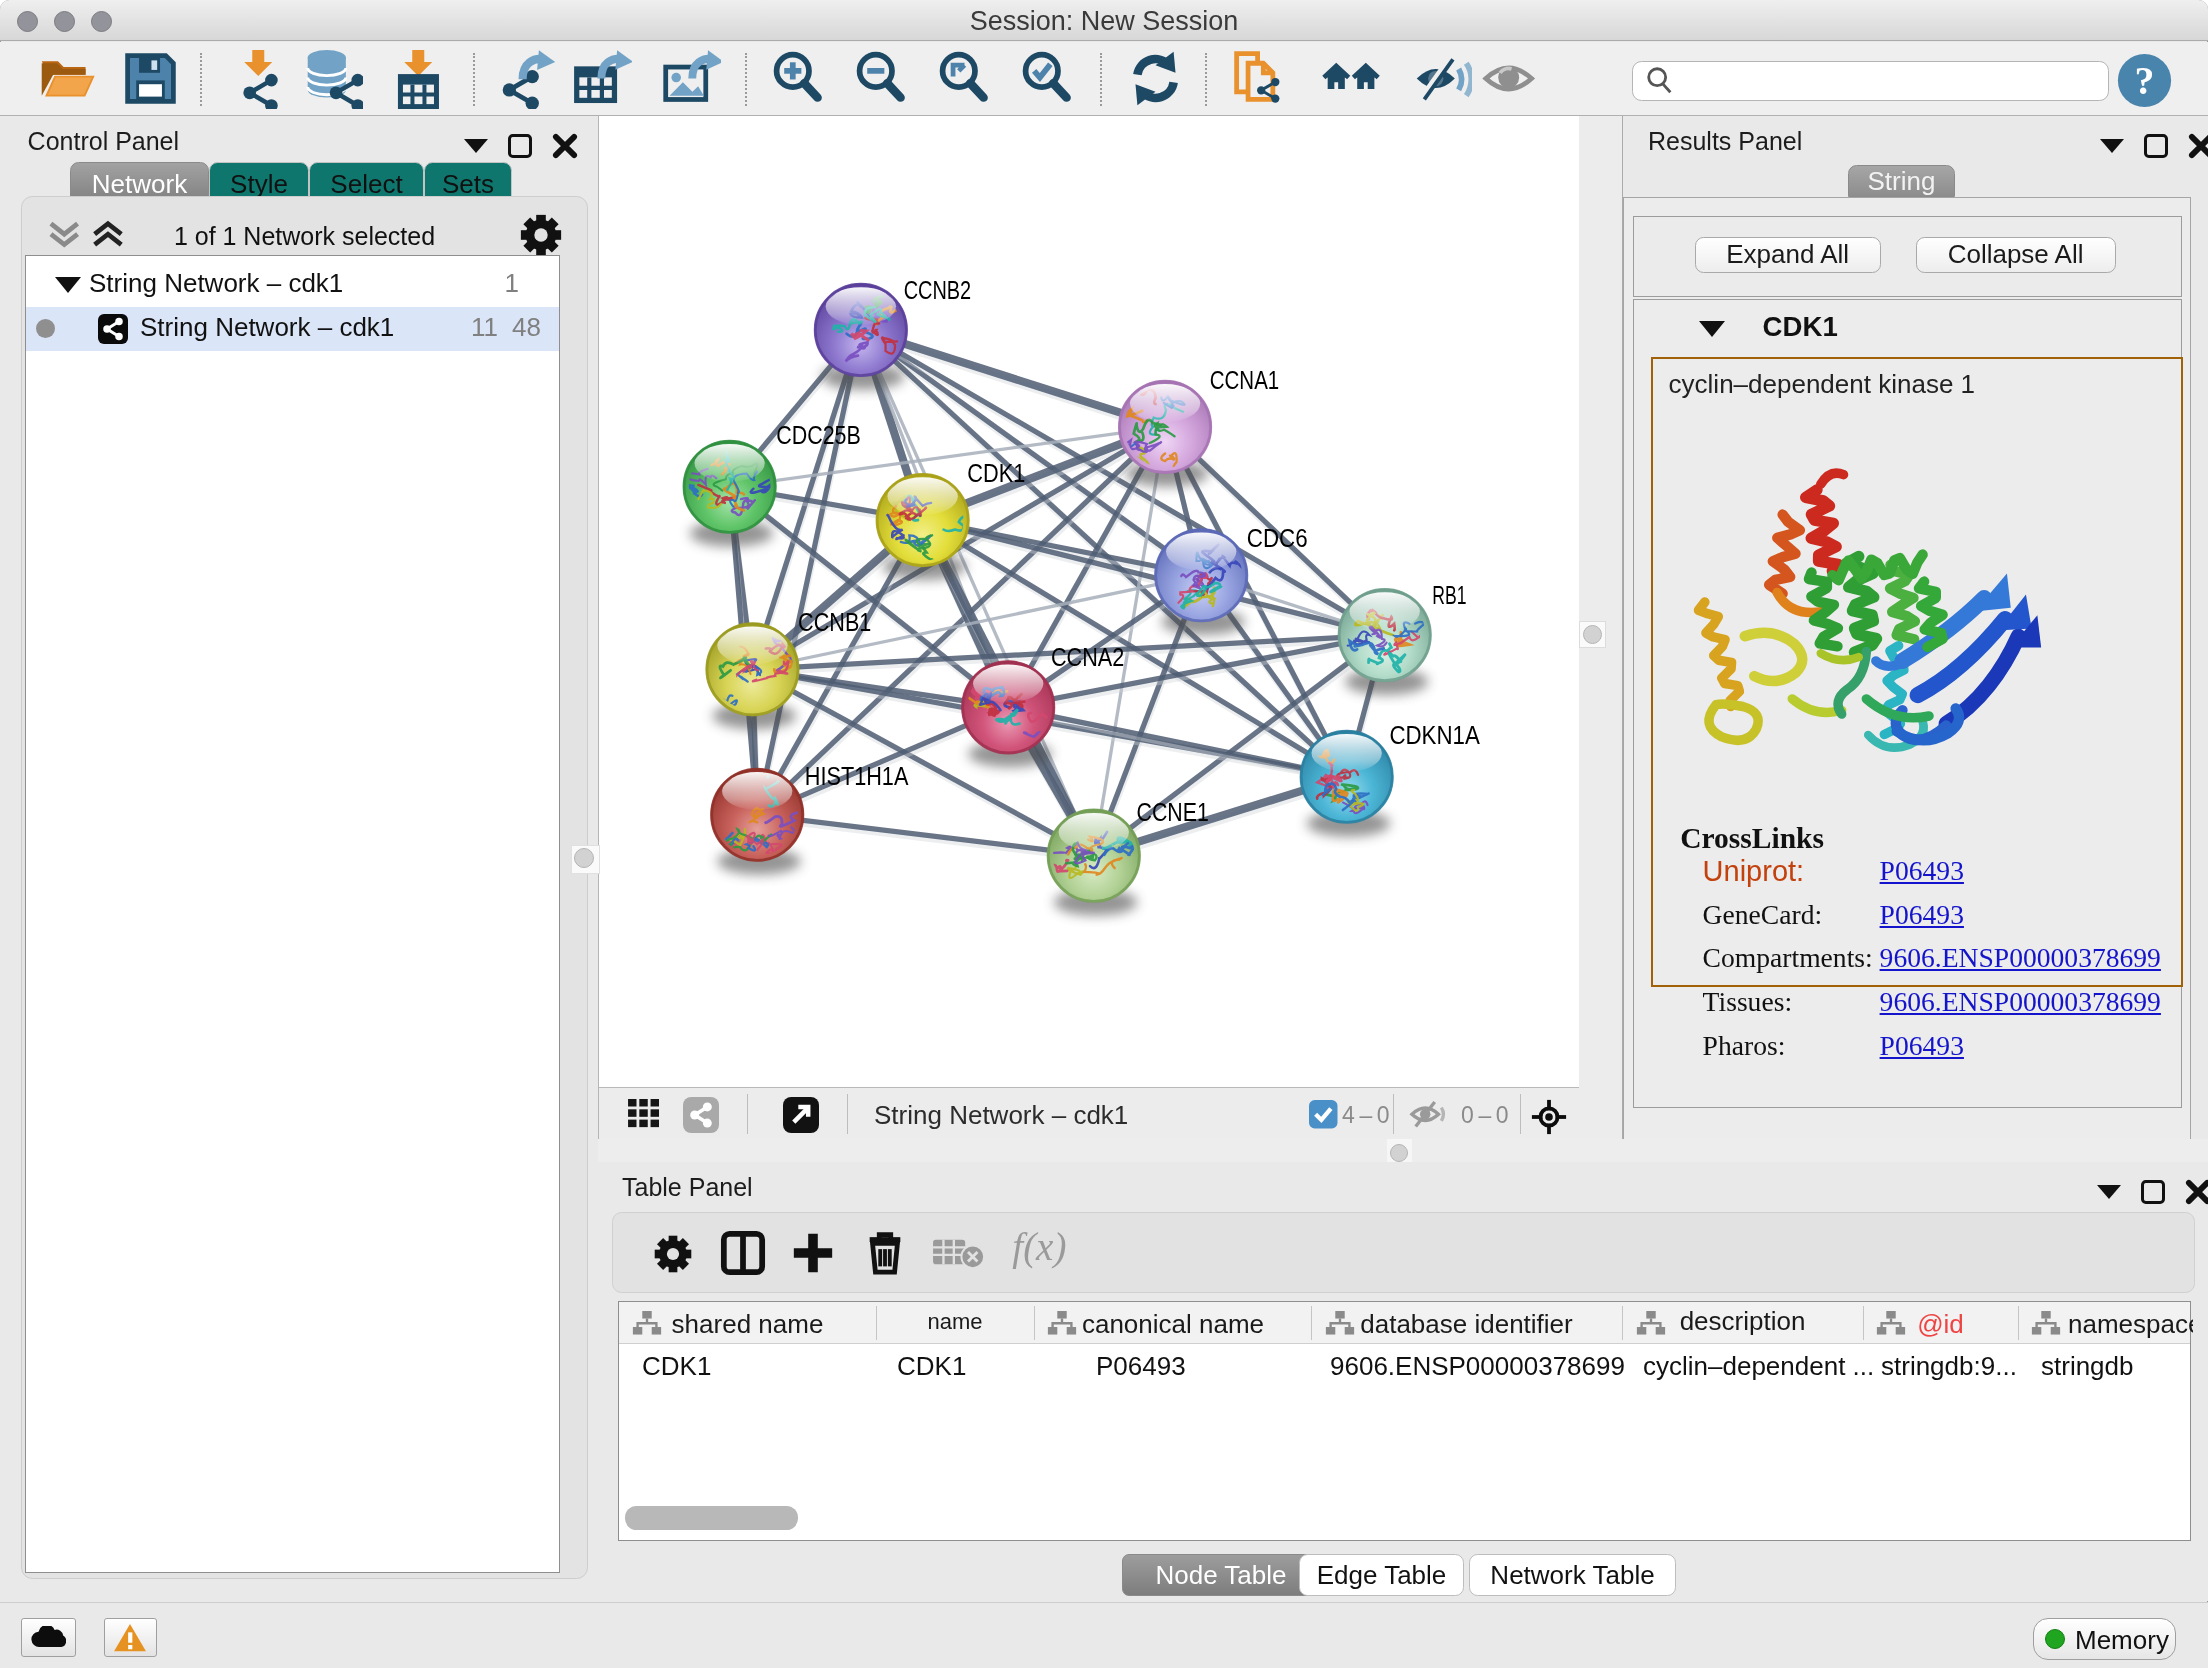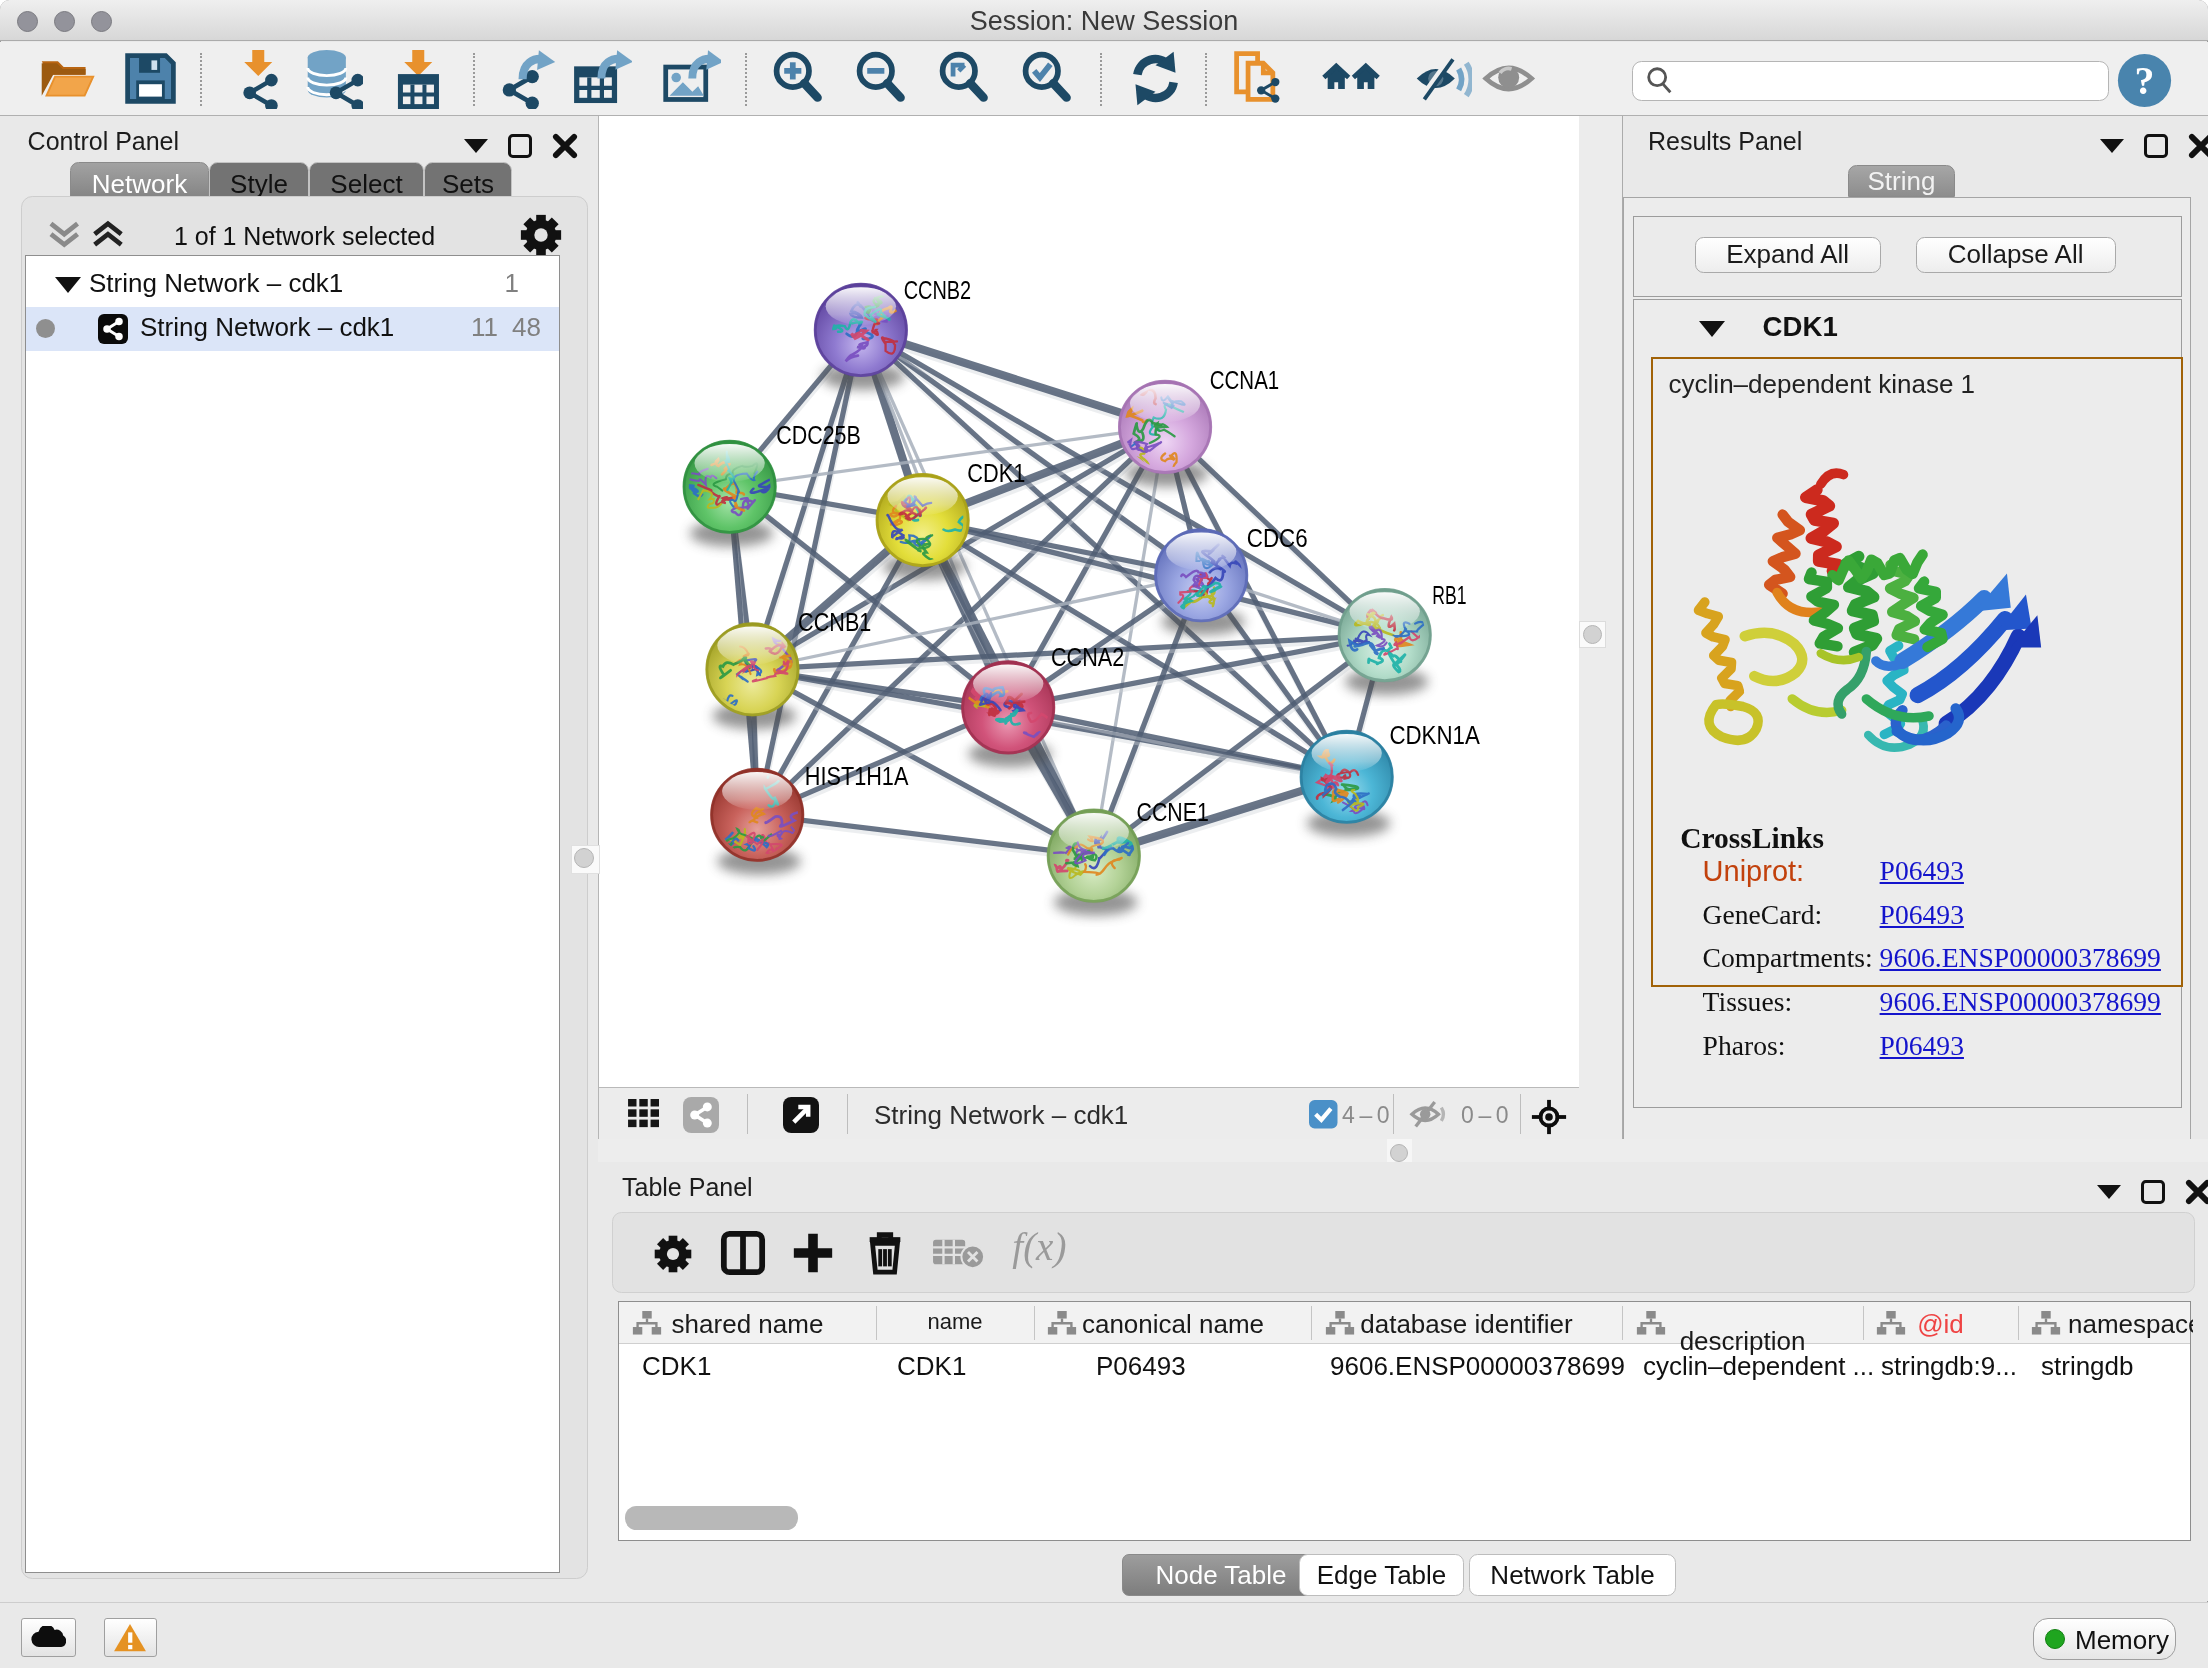--- a/index.html
+++ b/index.html
@@ -7,21 +7,21 @@
 #titlebar{position:absolute;left:0;top:0;width:100%;height:41px;background:linear-gradient(#efefef,#d7d7d7);border-bottom:1px solid #ababab}
 .tl{position:absolute;top:10.5px;width:21px;height:21px;border-radius:50%;background:#93939b;border:1.4px solid #7a7a80}
 #titletext{position:absolute;top:5.7px;left:0;width:100%;text-align:center;font-size:27px;font-weight:normal;color:#3a3a3a}
 #toolbar{position:absolute;left:0;top:42px;width:100%;height:74px;background:#efefef;border-bottom:1px solid #b0b0b0}
 .vsep{position:absolute;top:53px;width:0;height:53px;border-left:2.9px dotted #9a9a9a}
 #searchbox{position:absolute;left:1632px;top:19px;width:477px;height:40px;background:#fff;border:1.9px solid #b5b5b5;border-radius:9.5px}
 .paneltitle{font-size:25px;color:#1c1c1c}
 .wicons{position:absolute;display:flex;align-items:center;gap:20px}
 .tri-d{width:0;height:0;border-left:12.4px solid transparent;border-right:12.4px solid transparent;border-top:14.3px solid #111}
 .maxbox{width:24px;height:24px;border:3.3px solid #111;border-radius:4.8px}
-.tab{position:absolute;height:44px;background:#737373;border:1px solid #c3c3c3;border-radius:8.6px 8.6px 0 0;text-align:center;font-size:26px;color:#111;line-height:42px}
+.tab{position:absolute;height:44px;background:#0f766e;border:1px solid #c3c3c3;border-radius:8.6px 8.6px 0 0;text-align:center;font-size:26px;color:#111;line-height:42px}
 .tabsel{background:linear-gradient(#a2a2a2,#7e7e7e);color:#fff;border-color:#8a8a8a}
 .btn{position:absolute;background:linear-gradient(#ffffff,#ededed);border:1.9px solid #a9a9a9;border-radius:8.6px;text-align:center;font-size:26px;color:#1a1a1a}
 </style></head><body>
 <div id="win">
 <div id="titlebar">
  <div class="tl" style="left:17px"></div>
       <div class="tl" style="left:54px"></div>
       <div class="tl" style="left:91px"></div>
  <div id="titletext">Session: New Session</div>
 </div>
@@ -881,21 +881,21 @@
       <div class="abs" style="left:692px;top:6.7px;width:311px;text-align:center;font-size:26px;color:#1a1a1a;white-space:nowrap;overflow:hidden">database identifier</div>
       <div class="abs" style="left:1003px;top:3.8px;width:0;height:34px;border-left:1px solid #c5c5c5"></div>
       <svg class="abs" style="left:1016px;top:6.7px" width="32" height="28.5" viewBox="0 0 34 30">
         <g fill="#8a8a8a">
           <rect x="12" y="2" width="10" height="8"></rect>
           <rect x="2" y="19" width="10" height="8"></rect>
           <rect x="22" y="19" width="10" height="8"></rect>
         </g>
         <path d="M17 10 v5 M7 19 v-4 h20 v4" stroke="#8a8a8a" stroke-width="2.5" fill="none"></path>
       </svg>
-      <div class="abs" style="left:1003px;top:24px;width:241px;text-align:center;font-size:26px;color:#1a1a1a;white-space:nowrap;overflow:hidden">description</div>
+      <div class="abs" style="left:1003px;top:4px;width:241px;text-align:center;font-size:26px;color:#1a1a1a;white-space:nowrap;overflow:hidden">description</div>
       <div class="abs" style="left:1244px;top:3.8px;width:0;height:34px;border-left:1px solid #c5c5c5"></div>
       <svg class="abs" style="left:1256px;top:6.7px" width="32" height="28.5" viewBox="0 0 34 30">
         <g fill="#8a8a8a">
           <rect x="12" y="2" width="10" height="8"></rect>
           <rect x="2" y="19" width="10" height="8"></rect>
           <rect x="22" y="19" width="10" height="8"></rect>
         </g>
         <path d="M17 10 v5 M7 19 v-4 h20 v4" stroke="#8a8a8a" stroke-width="2.5" fill="none"></path>
       </svg>
       <div class="abs" style="left:1244px;top:6.7px;width:155px;text-align:center;font-size:26px;color:#ef4444;white-space:nowrap;overflow:hidden">@id</div>

